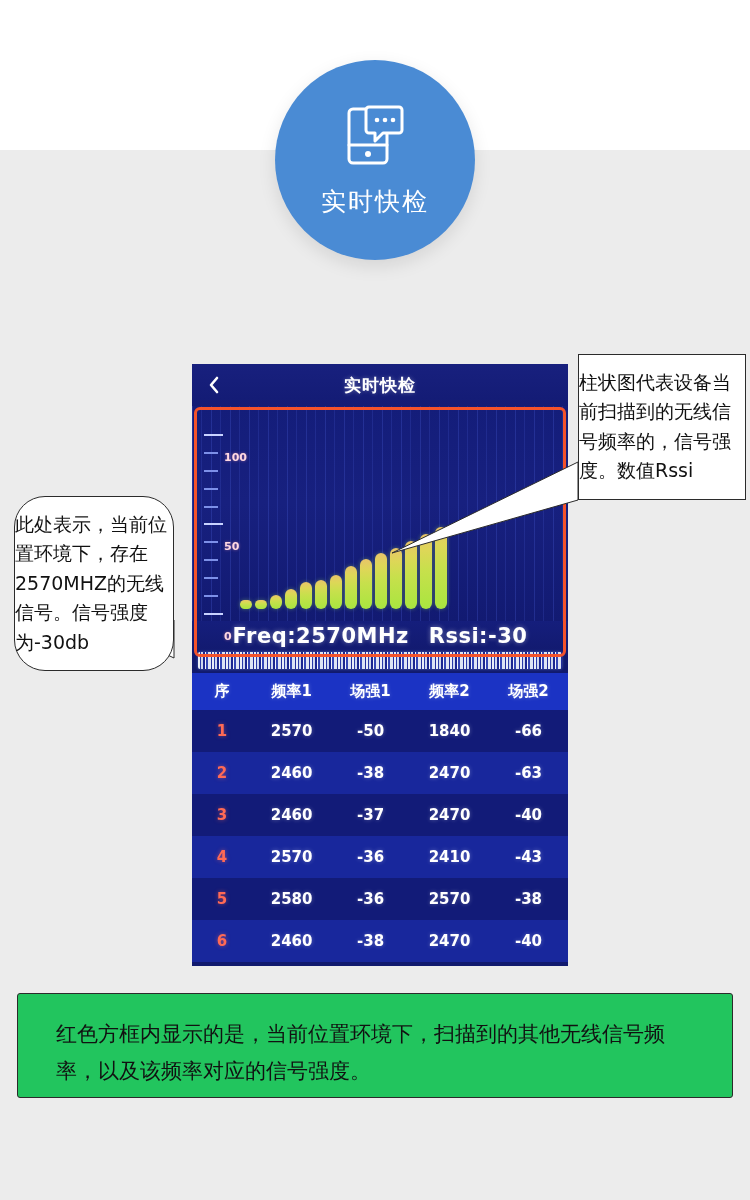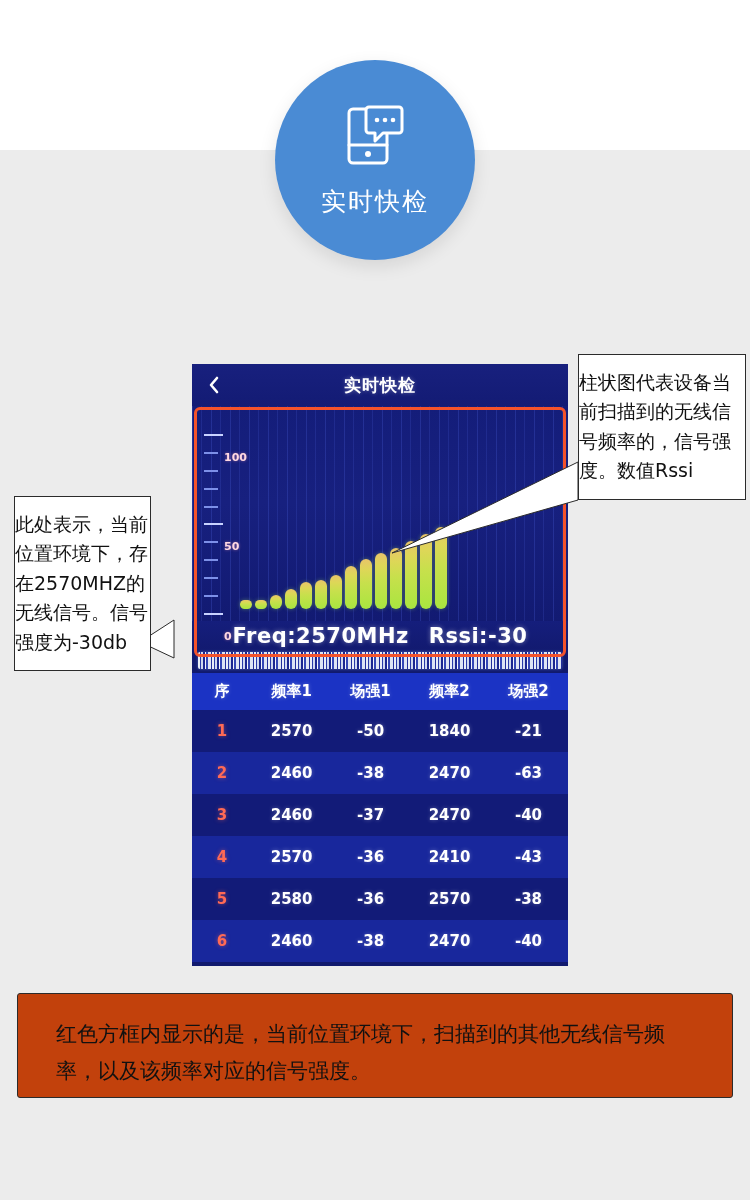--- a/index.html
+++ b/index.html
@@ -170,27 +170,27 @@
     position: absolute;
     background: #ffffff;
     border: 1px solid #2b2b2b;
     color: #111111;
     font-family: "DejaVu Sans", sans-serif;
     font-size: 19px;
     line-height: 1.55;
     padding: 13px 0;
   }
   .anno-right { left: 578px; top: 354px; width: 168px; }
-  .anno-left  { left: 14px;  top: 496px; width: 137px; }
+  .anno-left  { left: 14px;  top: 496px; width: 160px; border-radius: 31px; }
 
   .bottom-note {
     position: absolute;
     left: 17px; top: 993px;
     width: 716px; height: 105px;
-    background: #c2410c;
+    background: #22c55e;
     border: 1px solid #2b2b2b;
     border-radius: 3px;
     padding: 22px 38px;
     font-family: "DejaVu Sans", sans-serif;
     font-size: 21px;
     line-height: 1.75;
     color: #111111;
   }
 
   
@@ -285,21 +285,21 @@
           <th class="col-a">频率2</th>
           <th class="col-b">场强2</th>
         </tr>
       </thead>
       <tbody id="tbody">
           <tr class="odd">
             <td class="seq">1</td>
             <td>2570</td>
             <td>-50</td>
             <td>1840</td>
-            <td>-21</td>
+            <td>-66</td>
           </tr>
           <tr class="even">
             <td class="seq">2</td>
             <td>2460</td>
             <td>-38</td>
             <td>2470</td>
             <td>-63</td>
           </tr>
           <tr class="odd">
             <td class="seq">3</td>

